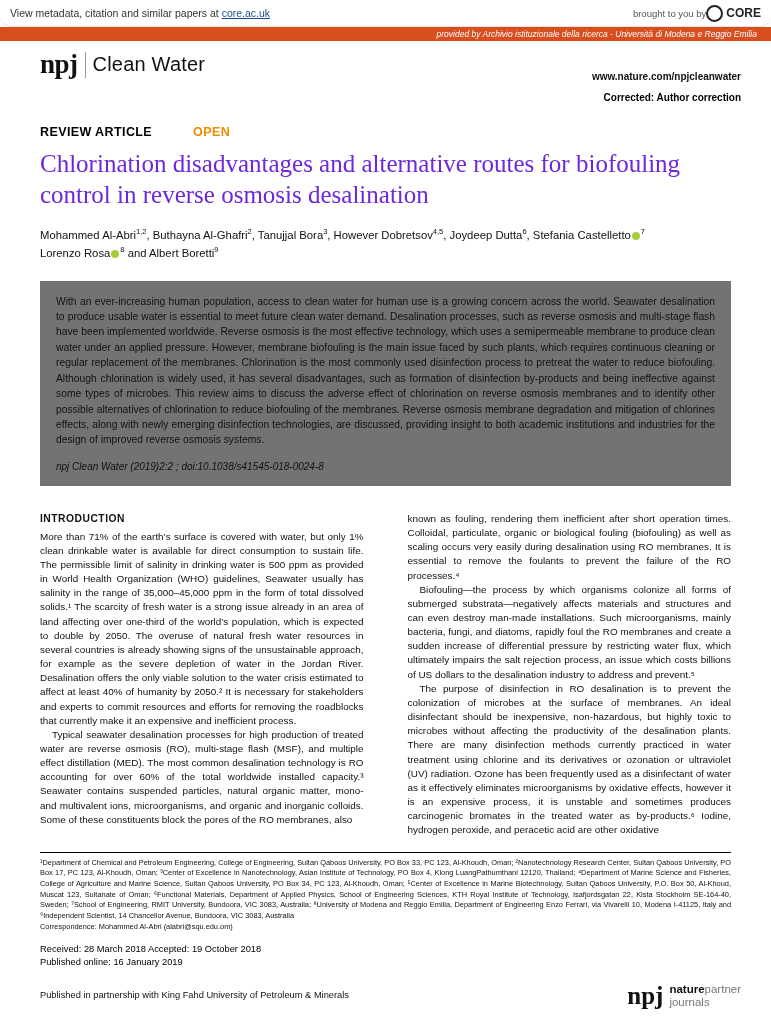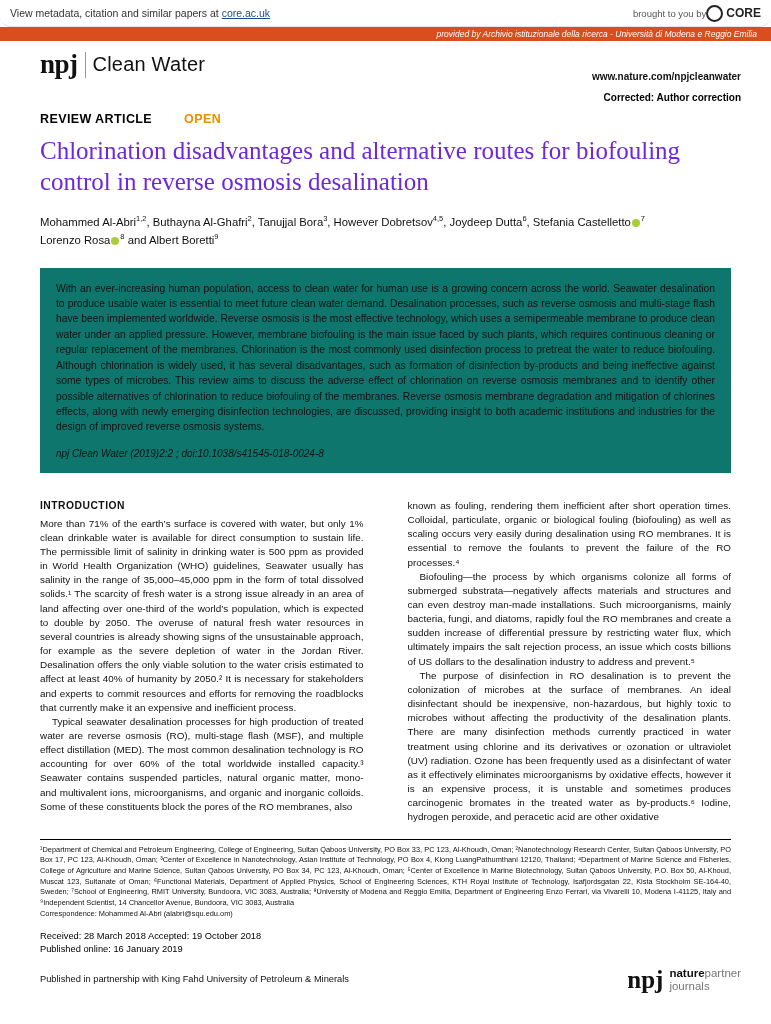--- a/index.html
+++ b/index.html
@@ -86,22 +86,22 @@
     font-size:10px;
     font-weight:bold;
     padding:6px 30px 0 0;
   }
 
   
   .article{
     padding:0 40px;
   }
   .kicker{
-    margin-top:9px;
-    display:flex; align-items:baseline; gap:32px;
+    margin-top:22px;
+    display:flex; align-items:baseline; gap:41px;
     font-size:12.5px; font-weight:bold; letter-spacing:0.4px;
   }
   .kicker .open{ color:#f08c00; }
   h1.title{
     font-family:"Liberation Serif", serif;
     font-weight:normal;
     font-size:25px;
     line-height:1.22;
     margin:10px 0 0 0;
     color:#6d28d9;
@@ -117,21 +117,21 @@
     display:inline-block;
     width:8px;height:8px;border-radius:50%;
     background:#a6ce39;
     vertical-align:middle;
     margin:0 1px;
   }
 
   
   .abstract{
     margin-top:18px;
-    background:#0f766e;
+    background:#737373;
     padding:13px 16px 12px 16px;
     font-size:10.3px;
     line-height:1.5;
     text-align:justify;
     color:#111;
   }
   .abstract .cite{
     display:block;
     margin-top:11px;
     font-style:italic;
@@ -172,21 +172,21 @@
   }
   .dates{
     padding:10px 40px 0 40px;
     font-size:9.3px;
     line-height:1.45;
   }
 
   
   .footer{
     position:absolute;
-    left:0; right:0; bottom:16px;
+    left:0; right:0; bottom:0;
     padding:0 30px 14px 40px;
     display:flex; align-items:flex-end;
   }
   .footer .pub{
     font-size:9.3px;
     color:#111;
     flex:1;
     padding-bottom:10px;
   }
   .npj-foot{

